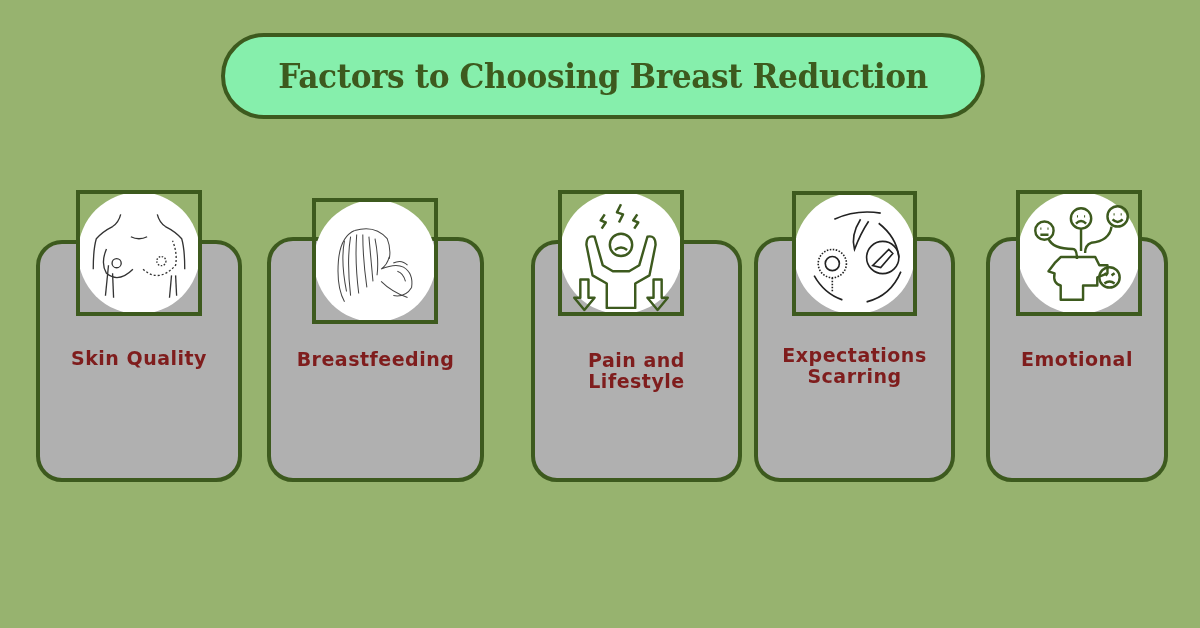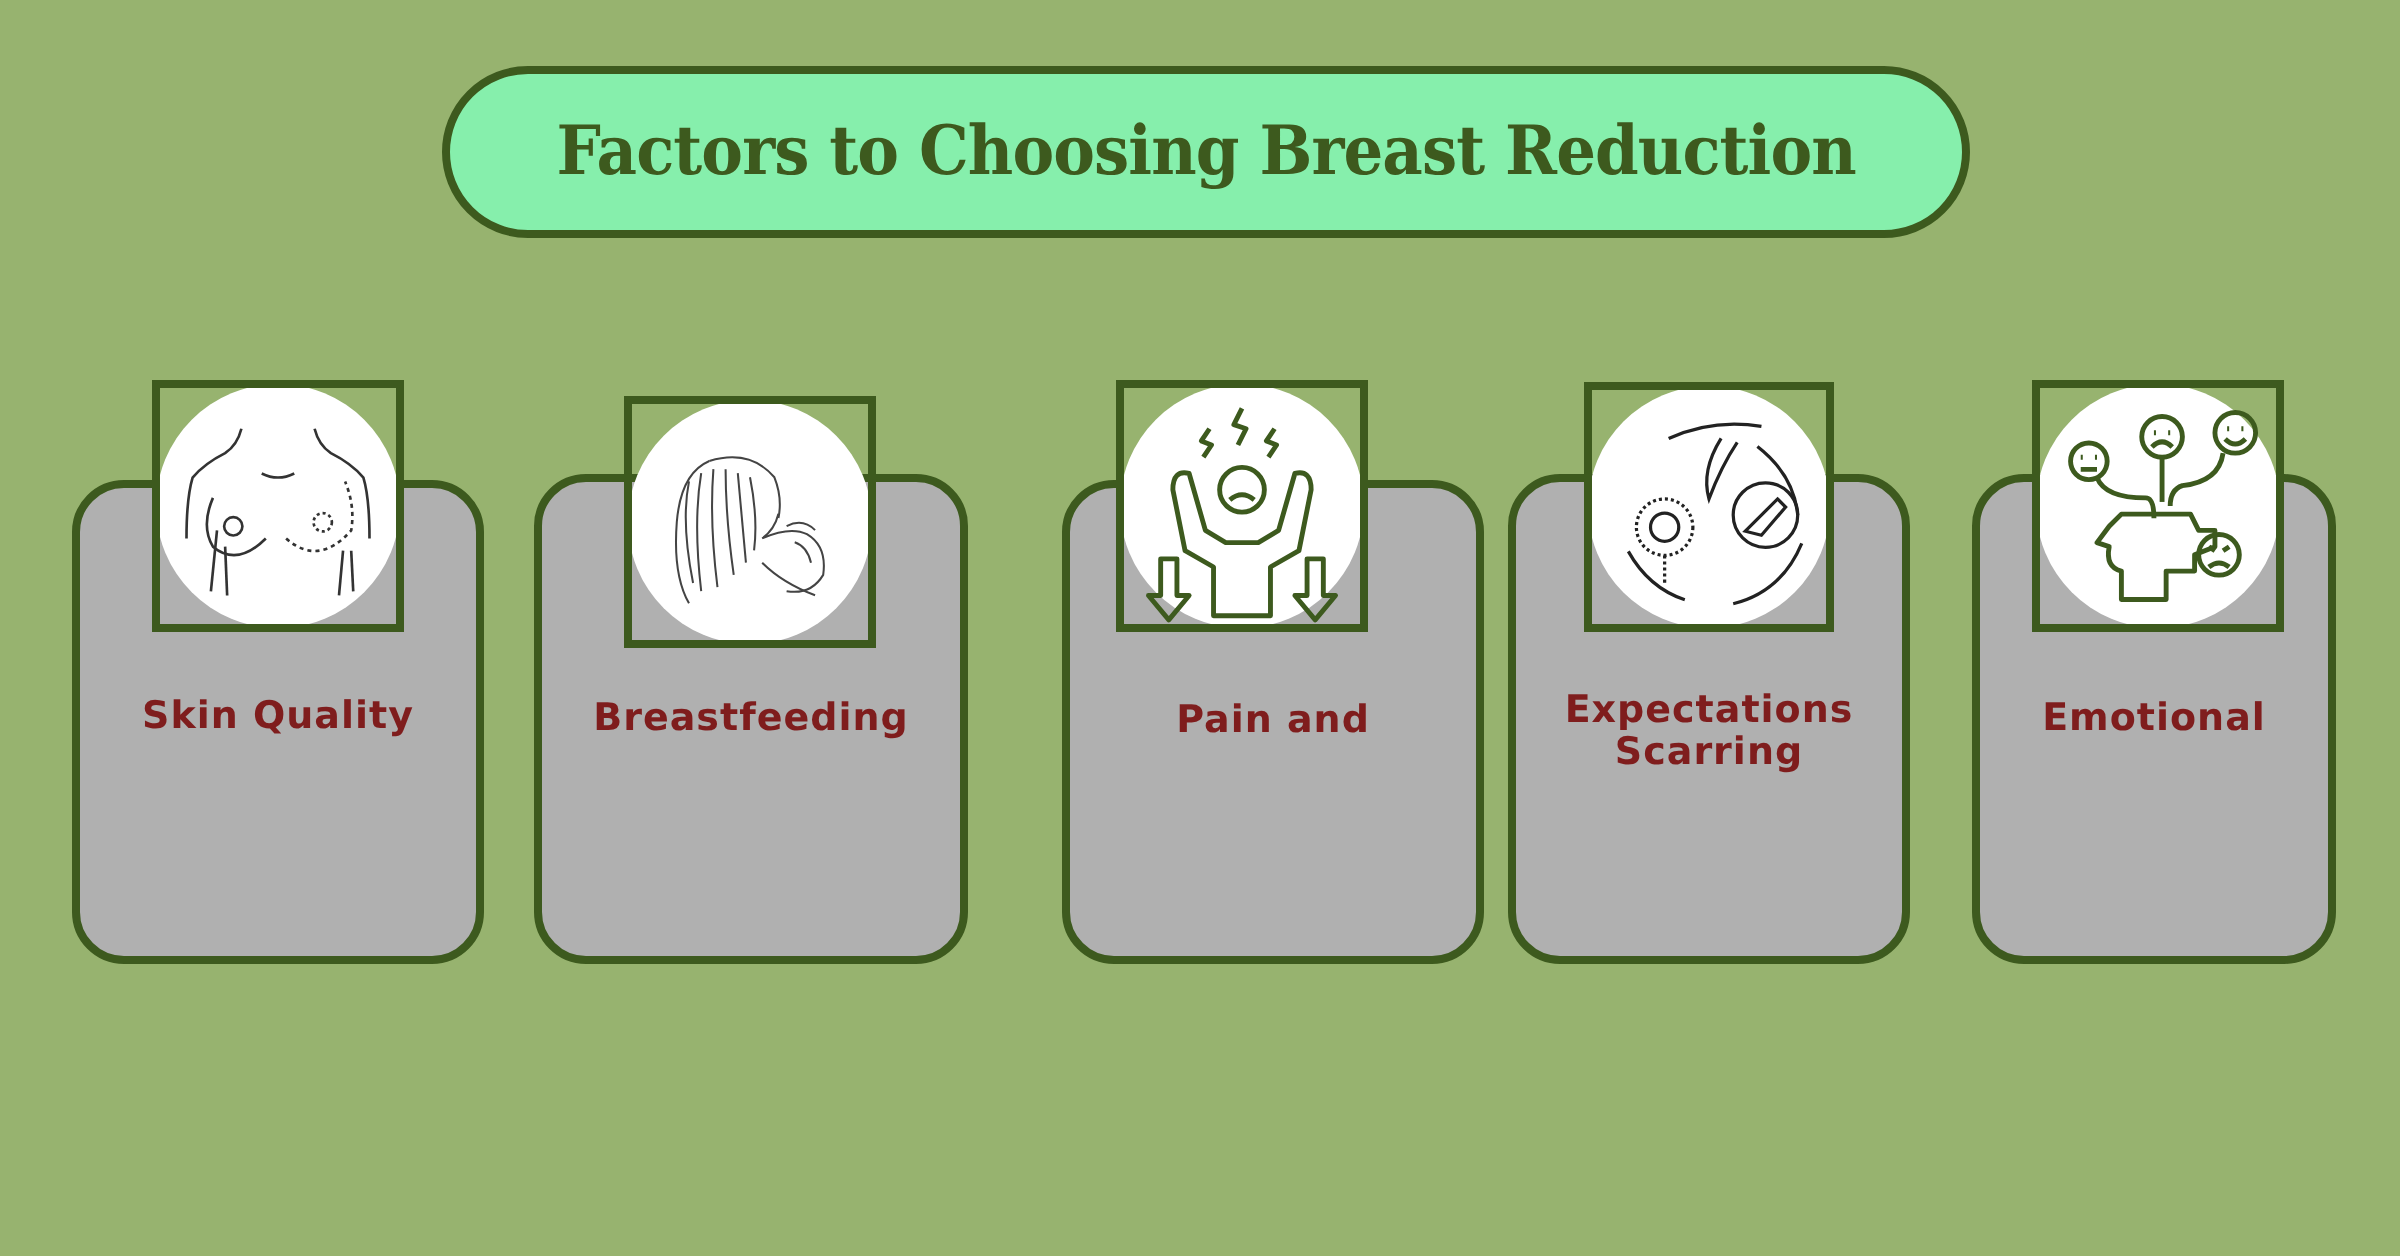--- a/index.html
+++ b/index.html
@@ -92,20 +92,21 @@
       <path d="M78 62 q8 -4 14 2"></path>
         <path d="M82 70 q6 2 8 10"></path>
       <path d="M66 80 q10 10 26 16"></path>
     </svg>
   </div>
 </div>
 
 <div class="card" style="left:515px; top:240px; width:211px; height:242px;margin-left:16px;">
   <div class="card-label" style="top:106px;">
     <div>Pain and</div>
+    <div>Lifestyle</div>
   </div>
 </div>
 <div class="icon-frame" style="left:558px; top:190px; width:126px; height:126px;">
   <div class="icon-circle">
     <svg viewBox="0 0 120 120" fill="none" stroke="#3d5a1e" stroke-width="2.4" stroke-linejoin="round">
       <path d="M60 12 l-4 8 l6 2 l-4 8"></path>
       <path d="M44 22 l-4 6 l5 2 l-4 6"></path>
       <path d="M76 22 l-4 6 l5 2 l-4 6"></path>
       <circle cx="60" cy="52" r="11"></circle>
       <path d="M54 57 q6 -5 12 0"></path>

